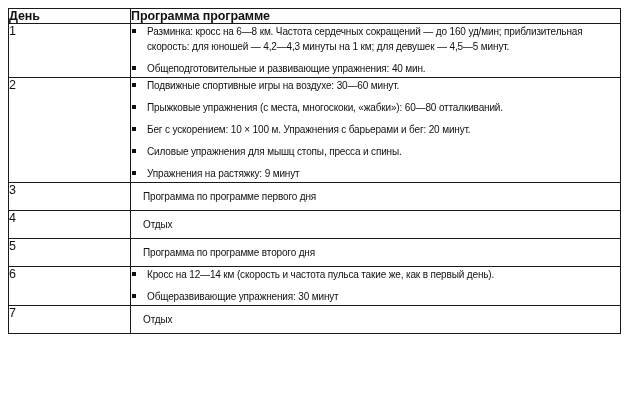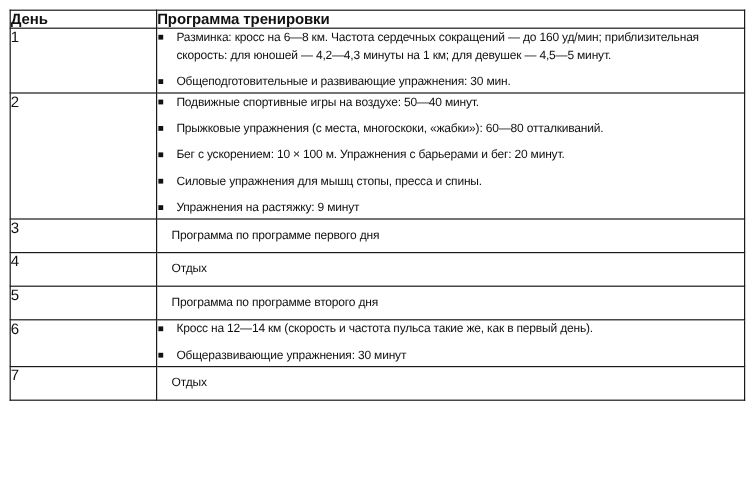--- a/index.html
+++ b/index.html
@@ -108,38 +108,38 @@
 <div class="page">
   <div class="table-wrap">
     <table class="schedule">
       <colgroup>
         <col class="col-day">
         <col class="col-prog">
       </colgroup>
       <thead>
         <tr>
           <th class="hdr-cell">День</th>
-          <th class="hdr-cell">Программа тренировки</th>
+          <th class="hdr-cell">Программа программе</th>
         </tr>
       </thead>
       <tbody id="table-body">
           <tr>
             <td class="day-cell">1</td>
             <td class="prog-cell">
               <ul class="bullets">
                 <li><span class="sq"></span><span>Разминка: кросс на 6—8 км. Частота сердечных сокращений — до 160 уд/мин; приблизительная скорость: для юношей — 4,2—4,3 минуты на 1 км; для девушек — 4,5—5 минут.</span></li>
-                <li><span class="sq"></span><span>Общеподготовительные и развивающие упражнения: 30 мин.</span></li>
+                <li><span class="sq"></span><span>Общеподготовительные и развивающие упражнения: 40 мин.</span></li>
               </ul>
             </td>
           </tr>
           <tr>
             <td class="day-cell">2</td>
             <td class="prog-cell">
               <ul class="bullets">
-                <li><span class="sq"></span><span>Подвижные спортивные игры на воздухе: 50—40 минут.</span></li>
+                <li><span class="sq"></span><span>Подвижные спортивные игры на воздухе: 30—60 минут.</span></li>
                 <li><span class="sq"></span><span>Прыжковые упражнения (с места, многоскоки, «жабки»): 60—80 отталкиваний.</span></li>
                 <li><span class="sq"></span><span>Бег с ускорением: 10 × 100 м. Упражнения с барьерами и бег: 20 минут.</span></li>
                 <li><span class="sq"></span><span>Силовые упражнения для мышц стопы, пресса и спины.</span></li>
                 <li><span class="sq"></span><span>Упражнения на растяжку: 9 минут</span></li>
               </ul>
             </td>
           </tr>
           <tr>
             <td class="day-cell">3</td>
             <td class="prog-cell plain">

